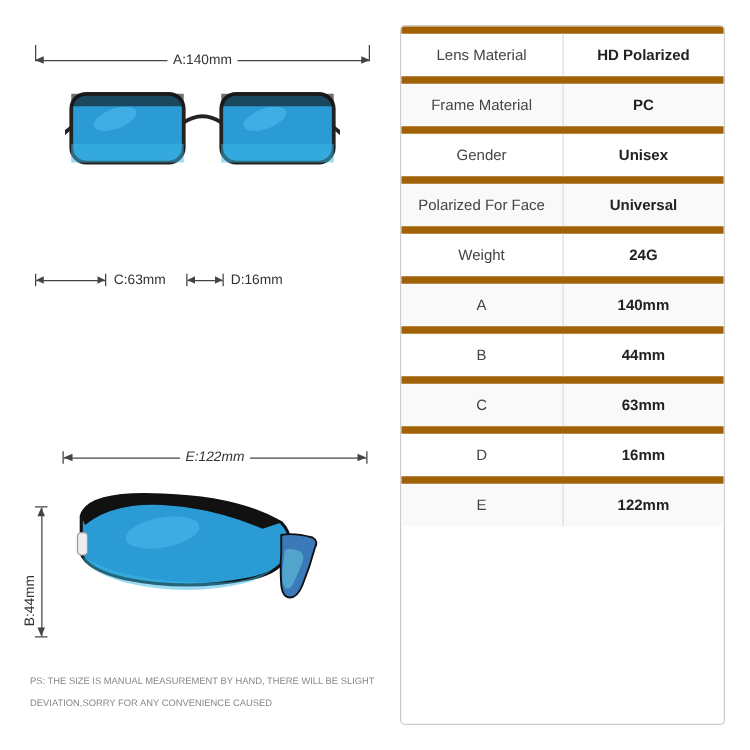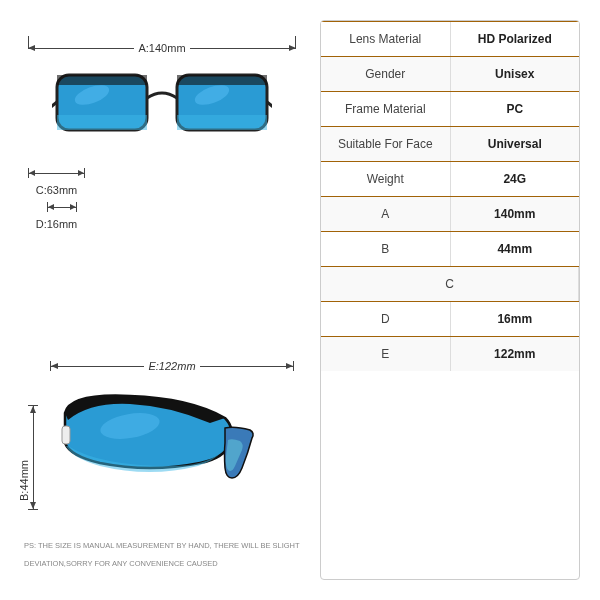--- a/index.html
+++ b/index.html
@@ -39,21 +39,21 @@
       color: #fff;
       text-align: center;
       padding: 10px;
       font-size: 14px;
       font-weight: bold;
       letter-spacing: 1px;
     }
     .table-row {
       display: flex;
       align-items: center;
-      border-top: 1px solid #a16207;
+      border-top: 6px solid #a16207;
     }
     .table-row:nth-child(even) {
       background: #f9f9f9;
     }
     .table-row:nth-child(odd) {
       background: #ffffff;
     }
     .table-row .cell-left {
       flex: 1;
       padding: 10px 12px;
@@ -108,21 +108,21 @@
           <ellipse cx="160" cy="35" rx="18" ry="8" fill="rgba(100,200,255,0.4)" transform="rotate(-20 160 35)"></ellipse>
 
           <rect x="5" y="15" width="90" height="10" rx="10" ry="0" fill="#111" opacity="0.6"></rect>
           <rect x="125" y="15" width="90" height="10" rx="10" ry="0" fill="#111" opacity="0.6"></rect>
 
           <rect x="5" y="55" width="90" height="15" rx="0" ry="8" fill="#3bb8e8" opacity="0.5"></rect>
           <rect x="125" y="55" width="90" height="15" rx="0" ry="8" fill="#3bb8e8" opacity="0.5"></rect>
         </svg>
       </div>
 
-      <div style="position:absolute; bottom:10px; left:8px; display:flex; align-items:center; gap:6px;flex-direction:column;">
+      <div style="position:absolute; bottom:10px; left:8px; display:flex; align-items:center; gap:6px;">
 
         <div style="display:flex;align-items:center;">
           <div style="width:1px;height:10px;background:#444;"></div>
           <div style="width:55px;height:1px;background:#444;position:relative;">
             <div style="position:absolute;left:0;top:-3px;border-right:6px solid #444;border-top:3px solid transparent;border-bottom:3px solid transparent;"></div>
             <div style="position:absolute;right:0;top:-3px;border-left:6px solid #444;border-top:3px solid transparent;border-bottom:3px solid transparent;"></div>
           </div>
           <div style="width:1px;height:10px;background:#444;"></div>
         </div>
         <span style="font-size:11px;color:#333;white-space:nowrap;">C:63mm</span>
@@ -188,45 +188,46 @@
     </div>
   </div>
 
   <div class="right-panel">
     <div id="table-body">
         <div class="table-row">
     <div class="cell-left">Lens Material</div>
     <div class="cell-right">HD Polarized</div>
   </div>
         <div class="table-row">
+    <div class="cell-left">Frame Material</div>
+    <div class="cell-right">PC</div>
+  </div>
+        <div class="table-row">
     <div class="cell-left">Gender</div>
     <div class="cell-right">Unisex</div>
   </div>
         <div class="table-row">
-    <div class="cell-left">Frame Material</div>
-    <div class="cell-right">PC</div>
-  </div>
-        <div class="table-row">
-    <div class="cell-left">Suitable For Face</div>
+    <div class="cell-left">Polarized For Face</div>
     <div class="cell-right">Universal</div>
   </div>
         <div class="table-row">
     <div class="cell-left">Weight</div>
     <div class="cell-right">24G</div>
   </div>
         <div class="table-row">
     <div class="cell-left">A</div>
     <div class="cell-right">140mm</div>
   </div>
         <div class="table-row">
     <div class="cell-left">B</div>
     <div class="cell-right">44mm</div>
   </div>
         <div class="table-row">
     <div class="cell-left">C</div>
+    <div class="cell-right">63mm</div>
   </div>
         <div class="table-row">
     <div class="cell-left">D</div>
     <div class="cell-right">16mm</div>
   </div>
         <div class="table-row">
     <div class="cell-left">E</div>
     <div class="cell-right">122mm</div>
   </div>
       </div>

